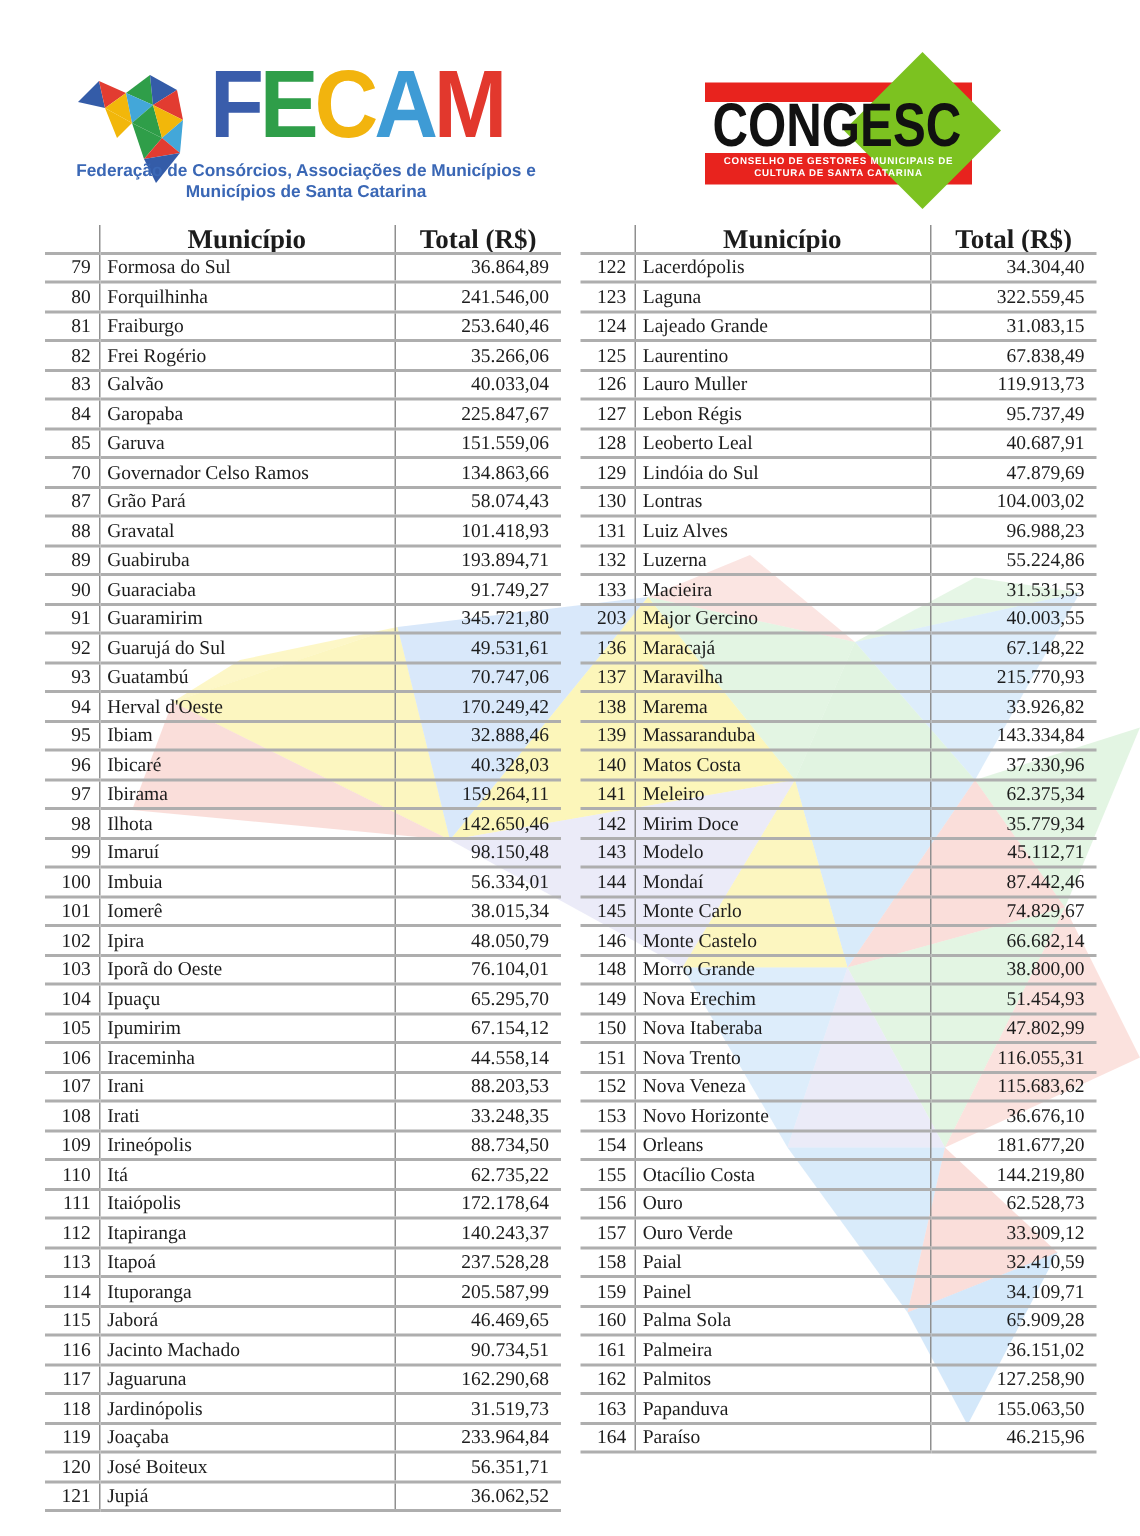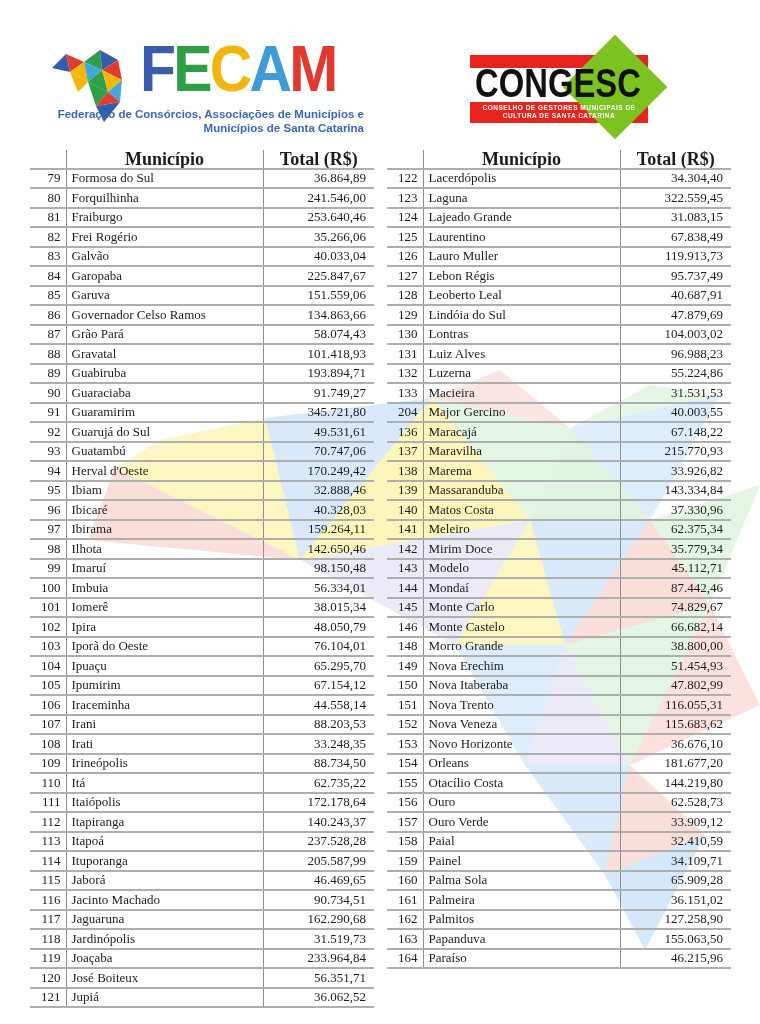--- a/index.html
+++ b/index.html
@@ -13,21 +13,21 @@
   
   .fecam{position:absolute;left:50px;top:40px;width:310px;height:105px;}
   .fecam-top{display:flex;align-items:flex-start;}
   .fecam-map{width:84px;height:84px;flex:0 0 84px;margin-top:2px;}
   .fecam-word{
     font-family:"Liberation Sans",sans-serif;font-weight:bold;
     font-size:64px;line-height:62px;letter-spacing:-3px;margin-left:6px;margin-top:-2px;
     transform:scaleX(.92);transform-origin:left top;white-space:nowrap;
   }
   .fecam-tagline{
-    position:absolute;left:-6px;top:68px;width:320px;text-align:right;
+    position:absolute;left:-6px;top:68px;width:320px;text-align:center;
     font-family:"Liberation Sans",sans-serif;font-weight:bold;
     font-size:11.5px;line-height:13.5px;
   }
 
   
   .congesc{position:absolute;left:470px;top:50px;width:240px;height:90px;text-decoration:underline;}
   .congesc .bar-top{position:absolute;left:0;top:5px;width:178px;height:13px;z-index:1;}
   .congesc .bar-bottom{position:absolute;left:0;top:52px;width:178px;height:21px;z-index:1;}
   .congesc .diamond{position:absolute;left:108px;top:0px;width:74px;height:74px;transform:rotate(45deg);z-index:2;}
   .congesc .wordmark{
@@ -166,21 +166,21 @@
           <td class="td-num">84</td>
           <td class="td-name">Garopaba</td>
           <td class="td-val">225.847,67</td>
         </tr>
         <tr>
           <td class="td-num">85</td>
           <td class="td-name">Garuva</td>
           <td class="td-val">151.559,06</td>
         </tr>
         <tr>
-          <td class="td-num">86</td>
+          <td class="td-num">70</td>
           <td class="td-name">Governador Celso Ramos</td>
           <td class="td-val">134.863,66</td>
         </tr>
         <tr>
           <td class="td-num">87</td>
           <td class="td-name">Grão Pará</td>
           <td class="td-val">58.074,43</td>
         </tr>
         <tr>
           <td class="td-num">88</td>
@@ -423,21 +423,21 @@
           <td class="td-num">132</td>
           <td class="td-name">Luzerna</td>
           <td class="td-val">55.224,86</td>
         </tr>
         <tr>
           <td class="td-num">133</td>
           <td class="td-name">Macieira</td>
           <td class="td-val">31.531,53</td>
         </tr>
         <tr>
-          <td class="td-num">204</td>
+          <td class="td-num">203</td>
           <td class="td-name">Major Gercino</td>
           <td class="td-val">40.003,55</td>
         </tr>
         <tr>
           <td class="td-num">136</td>
           <td class="td-name">Maracajá</td>
           <td class="td-val">67.148,22</td>
         </tr>
         <tr>
           <td class="td-num">137</td>

